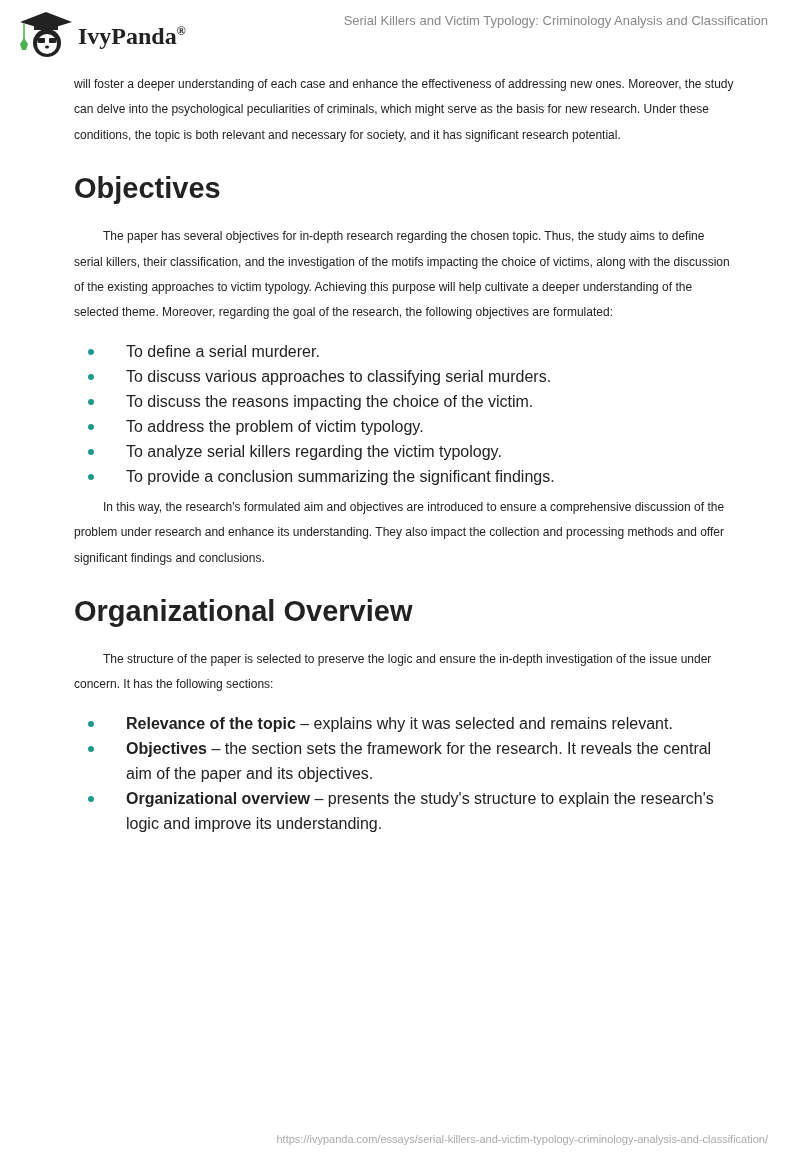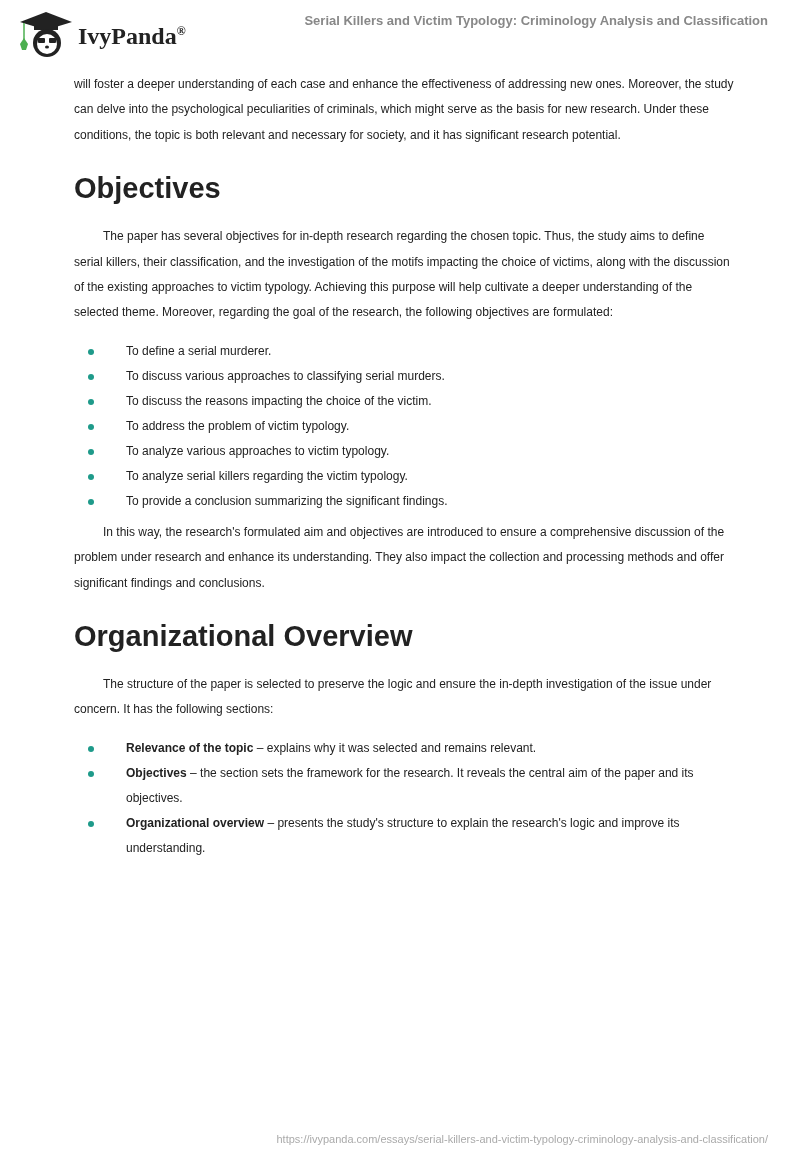--- a/index.html
+++ b/index.html
@@ -3,27 +3,27 @@
 <meta charset="utf-8">
 <style>
   * { box-sizing: border-box; margin: 0; padding: 0; }
   html, body { width: 800px; height: 1160px; background: #ffffff; overflow: hidden; }
   body { font-family: "Liberation Sans", sans-serif; color: #222; position: relative; }
   .header { position: absolute; left: 0; top: 0; width: 800px; height: 60px; padding-left: 40px; }
   .logo { position: absolute; left: 16px; top: 8px; display: flex; align-items: center; }
   .logo svg { width: 58px; height: 52px; }
   .logo-text { font-family: "Liberation Serif", serif; font-weight: bold; font-size: 24px; color: #222; margin-left: 4px; margin-top: 4px; }
   .logo-text sup { font-size: 12px; }
-  .doc-title { position: absolute; right: 32px; top: 13px; font-size: 13px; color: #888; font-weight: bold; }
+  .doc-title { position: absolute; right: 32px; top: 13px; font-size: 13px; color: #888; }
   .content { position: absolute; left: 74px; top: 72px; width: 660px; }
   p { font-size: 12px; line-height: 25.4px; color: #222; }
   p.indent { text-indent: 29px; }
   h2 { font-size: 29px; font-weight: bold; color: #222; line-height: 34px; }
   ul { list-style: none; }
-  ul li { position: relative; padding-left: 52px; font-size: 12px; line-height: 25px; color: #222; }
+  ul li { position: relative; padding-left: 52px; font-size: 16px; line-height: 25px; color: #222; }
   ul li .bullet { position: absolute; left: 14px; top: 10px; width: 6px; height: 6px; border-radius: 50%; background: #1e9a8a; }
   .footer { position: absolute; right: 32px; top: 1133px; font-size: 11px; color: #aaa; }
 </style>
 </head>
 <body>
 
 <div class="header">
   <div class="logo">
     <svg viewBox="0 0 58 52">
       <polygon points="4,14 30,4 56,14 30,22" fill="#222"></polygon>
@@ -45,21 +45,20 @@
   <p>will foster a deeper understanding of each case and enhance the effectiveness of addressing new ones. Moreover, the study can delve into the psychological peculiarities of criminals, which might serve as the basis for new research. Under these conditions, the topic is both relevant and necessary for society, and it has significant research potential.</p>
 
   <h2 style="margin-top:23px;">Objectives</h2>
   <p class="indent" style="margin-top:19px;">The paper has several objectives for in-depth research regarding the chosen topic. Thus, the study aims to define serial killers, their classification, and the investigation of the motifs impacting the choice of victims, along with the discussion of the existing approaches to victim typology. Achieving this purpose will help cultivate a deeper understanding of the selected theme. Moreover, regarding the goal of the research, the following objectives are formulated:</p>
 
   <ul style="margin-top:13px;">
     <li><span class="bullet"></span><span>To define a serial murderer.</span></li>
     <li><span class="bullet"></span><span>To discuss various approaches to classifying serial murders.</span></li>
     <li><span class="bullet"></span><span>To discuss the reasons impacting the choice of the victim.</span></li>
     <li><span class="bullet"></span><span>To address the problem of victim typology.</span></li>
-    <li><span class="bullet"></span><span>To analyze various approaches to victim typology.</span></li>
     <li><span class="bullet"></span><span>To analyze serial killers regarding the victim typology.</span></li>
     <li><span class="bullet"></span><span>To provide a conclusion summarizing the significant findings.</span></li>
   </ul>
 
   <p class="indent" style="margin-top:6px;">In this way, the research's formulated aim and objectives are introduced to ensure a comprehensive discussion of the problem under research and enhance its understanding. They also impact the collection and processing methods and offer significant findings and conclusions.</p>
 
   <h2 style="margin-top:23px;">Organizational Overview</h2>
   <p class="indent" style="margin-top:19px;">The structure of the paper is selected to preserve the logic and ensure the in-depth investigation of the issue under concern. It has the following sections:</p>
 
   <ul style="margin-top:13px;">

